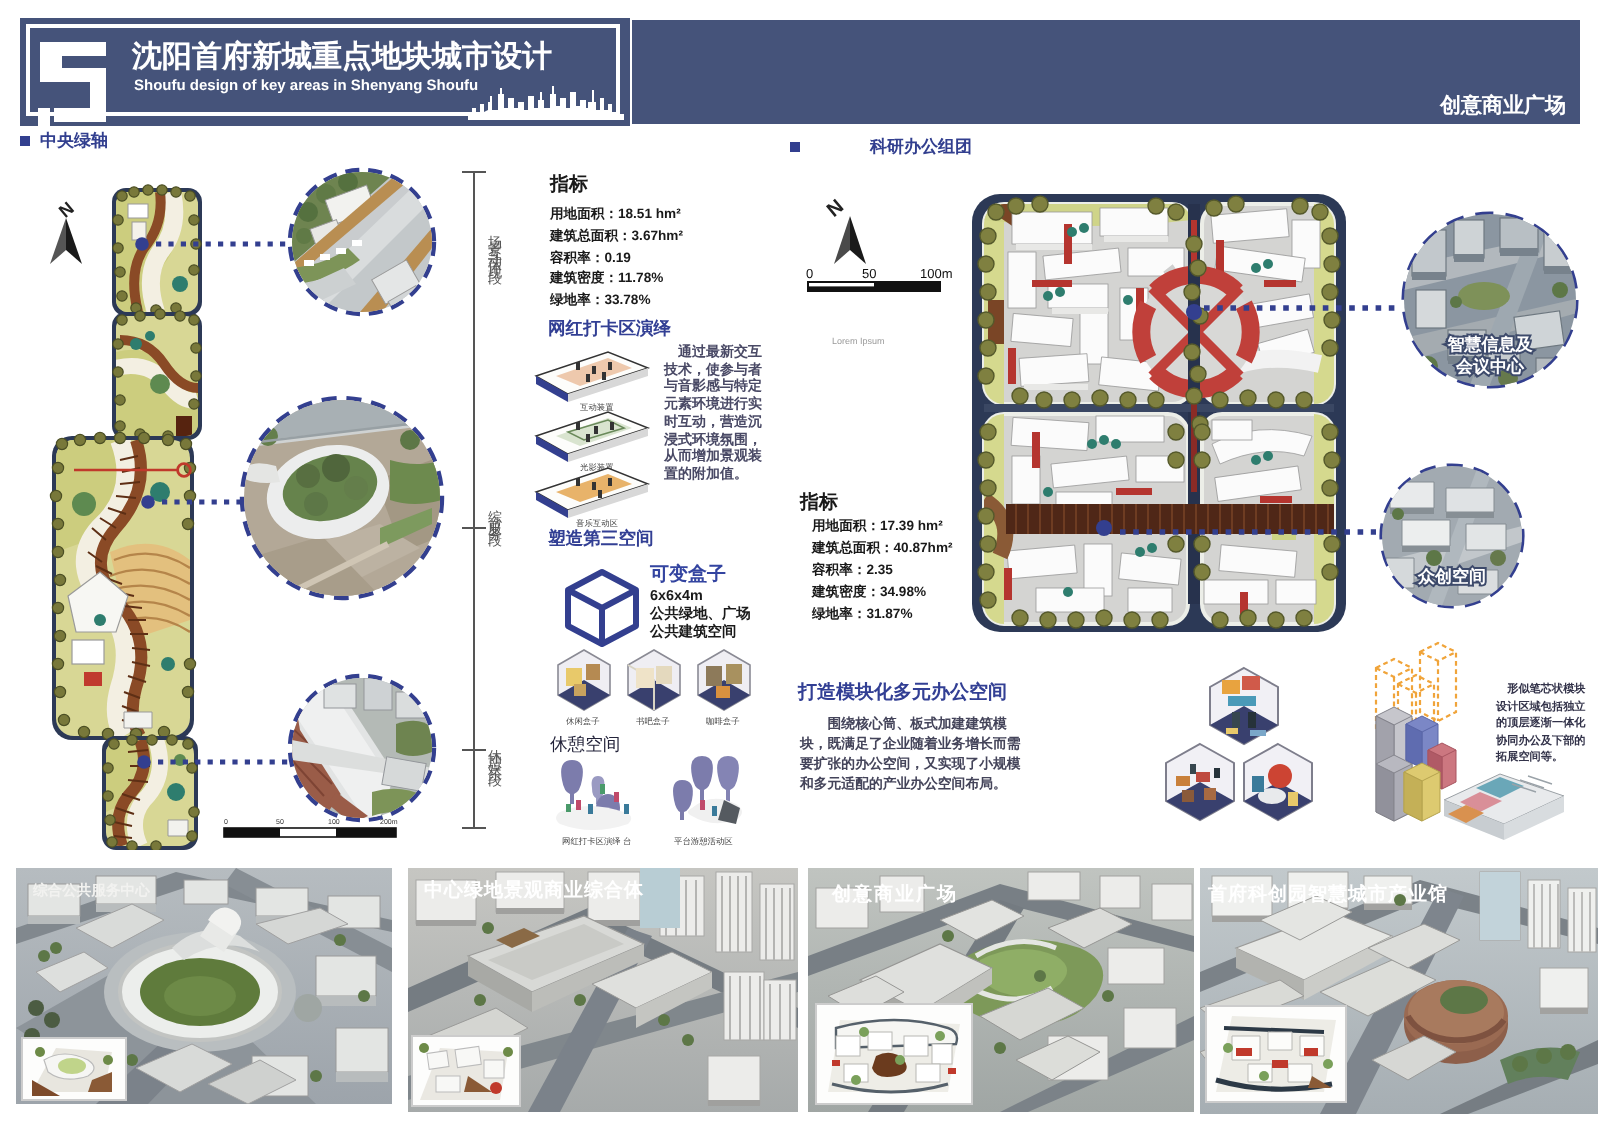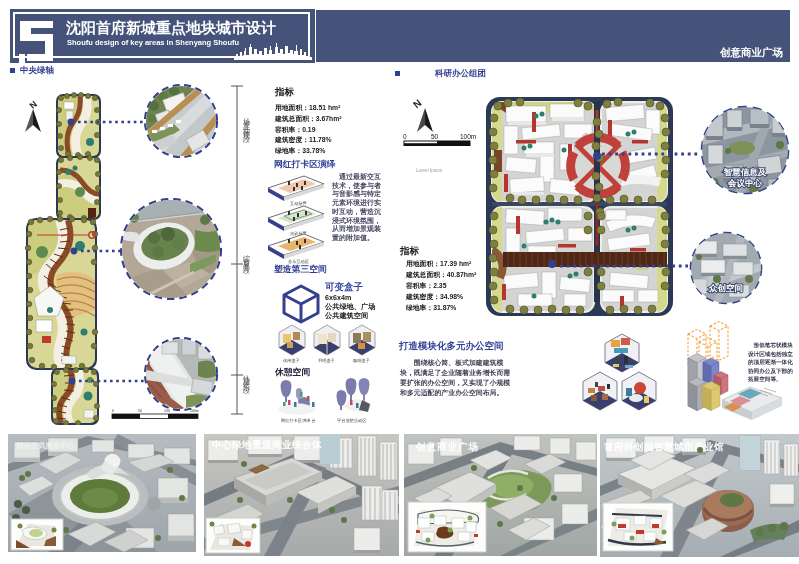--- a/index.html
+++ b/index.html
@@ -419,21 +419,21 @@
   <g>
     <path d="M88 1 L101 8.5 L101 23.5 L88 31 L75 23.5 L75 8.5 Z" fill="#efeef3" stroke="#8a8a94" stroke-width="0.8"></path>
     <path d="M88 16 L101 23.5 L88 31 L75 23.5 Z" fill="#39406e"></path>
     <rect x="79" y="9" width="8" height="10" fill="#8d7a5a"></rect>
       <rect x="89" y="8" width="8" height="10" fill="#a8915f"></rect>
     <rect x="84" y="19" width="7" height="6" fill="#d9913f"></rect>
     <text x="79" y="38" font-size="4.2" fill="#444">咖啡盒子</text>
   </g>
 </svg>
 
-<div class="abs" style="left:275px;top:367px;color:#23233a;font-size:8.8px;font-weight:bold;">休憩空间</div>
+<div class="abs" style="left:275px;top:367px;color:#23233a;font-size:8.8px;font-weight:normal;">休憩空间</div>
 
 <svg class="abs" style="left:274px;top:378px;" width="105" height="48" viewBox="0 0 105 48">
   <g>
     <path d="M7 12 Q5 2 12 2 Q19 2 17 12 Q16 18 13 19 L13 24 L11 24 L11 19 Q8 18 7 12 Z" fill="#7c7cac"></path>
     <path d="M22 16 Q21 10 25 10 Q29 10 28 16 Q28 20 26 21 L26 24 L24 24 L24 21 Q22 20 22 16 Z" fill="#9a9ac2"></path>
     <ellipse cx="30" cy="26" rx="6" ry="7" fill="#7c7cac"></ellipse>
     <path d="M6 28 q14 -6 32 0 q6 2 2 6 q-18 6 -34 0 q-4 -3 0 -6" fill="#f2f2f2"></path>
     <g fill="#c04a6a">
         <rect x="14" y="22" width="2.5" height="5"></rect>
         <rect x="33" y="18" width="2.5" height="5"></rect>

